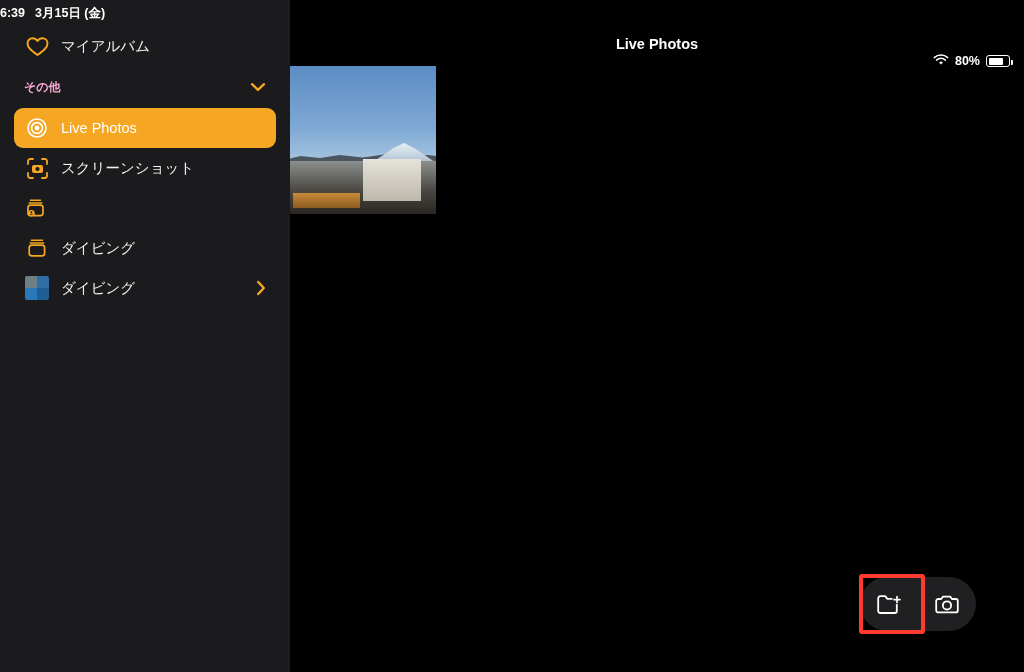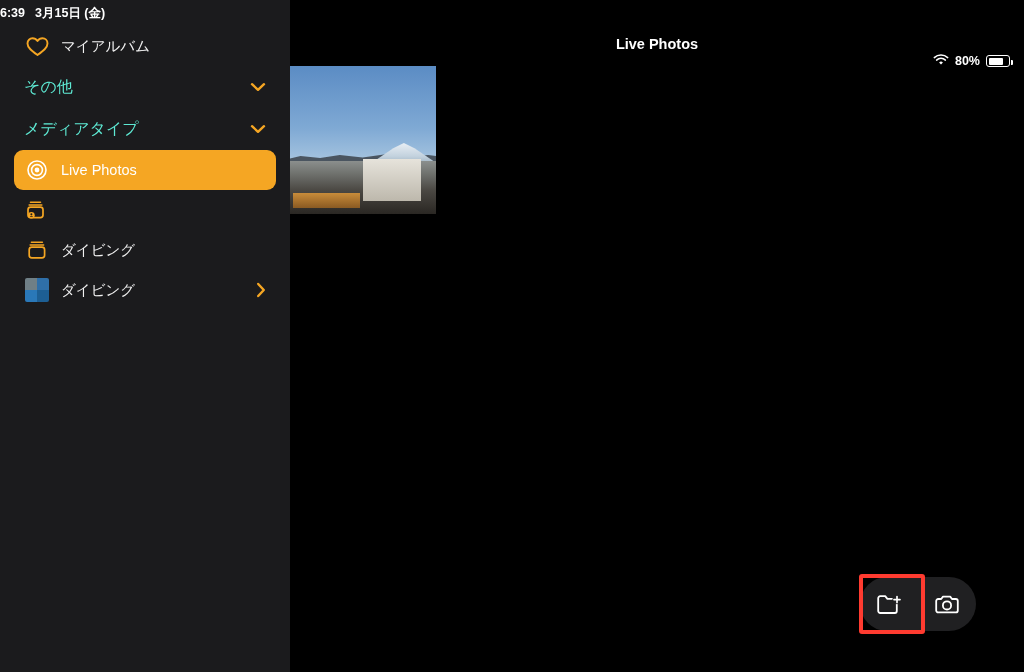--- a/index.html
+++ b/index.html
@@ -48,21 +48,21 @@
   }
   .row .ico {
     width:26px; height:26px; margin-right:11px;
     display:flex; align-items:center; justify-content:center; flex:0 0 26px;
   }
   .row.selected { background:#f5a623; color:#fff; }
 
   .section {
     display:flex; align-items:center; justify-content:space-between;
     height:42px; margin:0 14px; padding:0 10px;
-    color:#5eead4; font-size:16px; font-weight:normal;
+    color:#f9a8d4; font-size:12px; font-weight:bold;
   }
   .chev { color:#f5a623; display:flex; align-items:center; }
 
   .thumb2x2 {
     width:24px; height:24px; display:grid; border-radius:2px; overflow:hidden;
     grid-template-columns:1fr 1fr; grid-template-rows:1fr 1fr;
   }
   .thumb2x2 span { display:block; }
   .thumb1 {
     width:24px; height:26px; border-radius:2px; overflow:hidden;
@@ -167,40 +167,42 @@
 
       <div class="section">
         <span>その他</span>
         <span class="chev">
           <svg width="16" height="10" viewBox="0 0 16 10">
               <path d="M2 2.2 8 7.8l6-5.6" stroke="#f5a623" stroke-width="2.4" fill="none" stroke-linecap="round" stroke-linejoin="round"></path>
             </svg>
         </span>
       </div>
 
-      <div class="section">
-        <span>メディアタイプ</span>
-        <span class="chev">
-          <svg width="16" height="10" viewBox="0 0 16 10">
-              <path d="M2 2.2 8 7.8l6-5.6" stroke="#f5a623" stroke-width="2.4" fill="none" stroke-linecap="round" stroke-linejoin="round"></path>
-            </svg>
-        </span>
-      </div>
 
       <div class="row selected">
         <span class="ico">
           <svg width="22" height="22" viewBox="0 0 22 22">
             <circle cx="11" cy="11" r="9" stroke="#fff" stroke-width="1.6" fill="none"></circle>
             <circle cx="11" cy="11" r="5.4" stroke="#fff" stroke-width="1.6" fill="none"></circle>
             <circle cx="11" cy="11" r="2.4" fill="#fff"></circle>
           </svg>
         </span>
         <span>Live Photos</span>
       </div>
 
+      <div class="row">
+        <span class="ico">
+          <svg width="23" height="23" viewBox="0 0 23 23">
+            <path d="M2 7V4.2A2.2 2.2 0 0 1 4.2 2H7M16 2h2.8A2.2 2.2 0 0 1 21 4.2V7M21 16v2.8a2.2 2.2 0 0 1-2.2 2.2H16M7 21H4.2A2.2 2.2 0 0 1 2 18.8V16" stroke="#f5a623" stroke-width="1.8" fill="none" stroke-linecap="round"></path>
+            <rect x="6" y="8" width="11" height="8" rx="2" fill="#f5a623"></rect>
+            <circle cx="11.5" cy="12" r="2.1" fill="#1b1b1d"></circle>
+          </svg>
+        </span>
+        <span>スクリーンショット</span>
+      </div>
 
 
       <div class="row">
         <span class="ico">
           <svg width="24" height="22" viewBox="0 0 24 22">
             <path d="M5.5 3.2h10M4.2 6h12.6" stroke="#f5a623" stroke-width="1.6" stroke-linecap="round"></path>
             <rect x="3" y="8.2" width="15" height="10.4" rx="2.6" stroke="#f5a623" stroke-width="1.7" fill="none"></rect>
             <circle cx="6.4" cy="16.2" r="3.3" fill="#f5a623"></circle>
             <circle cx="6.4" cy="15.2" r="1" fill="#1b1b1d"></circle>
             <path d="M4.8 17.8a1.8 1.8 0 0 1 3.2 0z" fill="#1b1b1d"></path>

